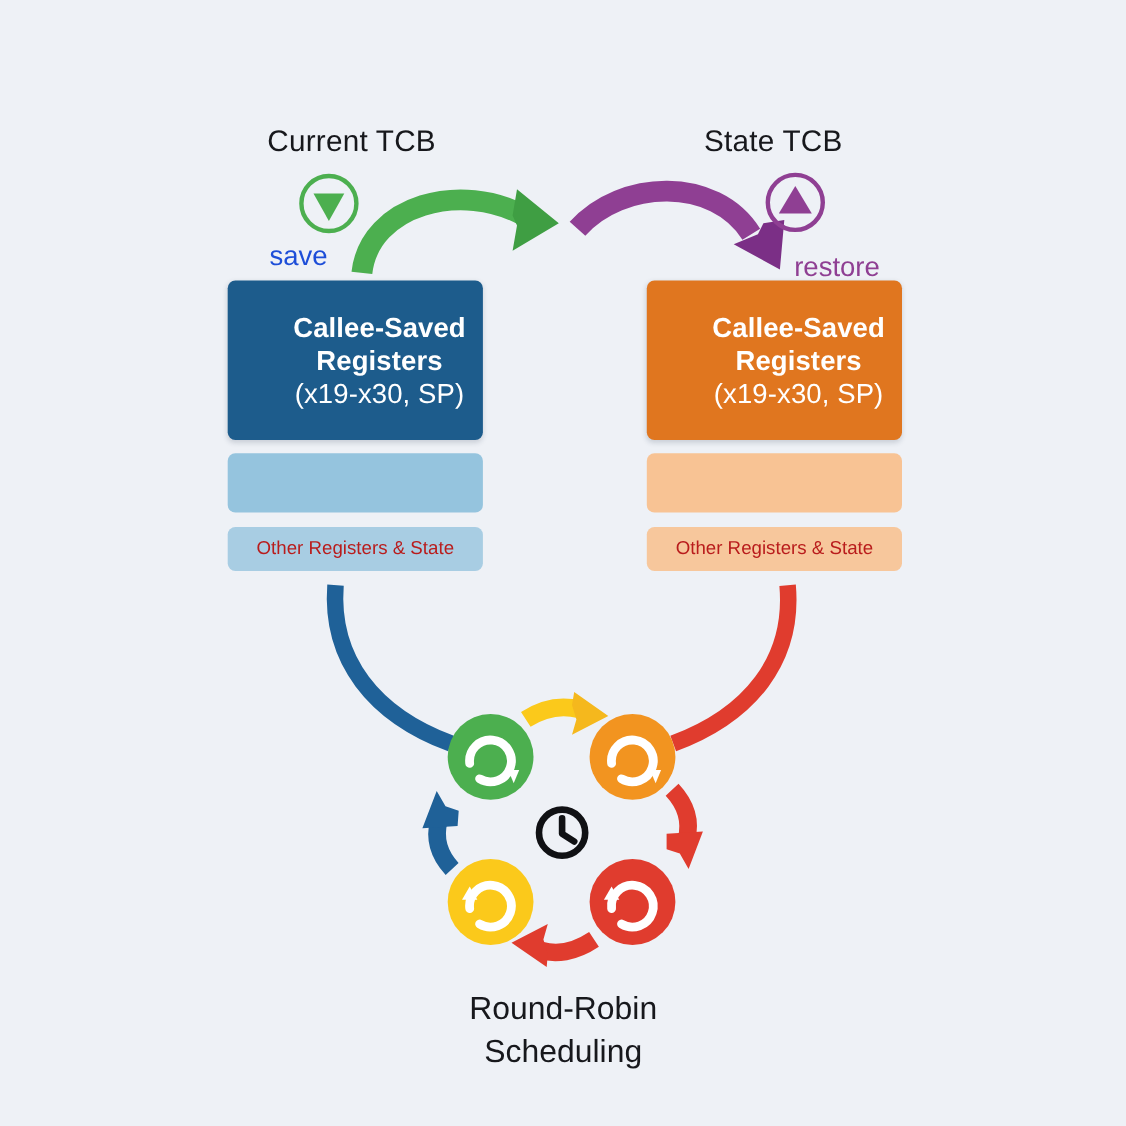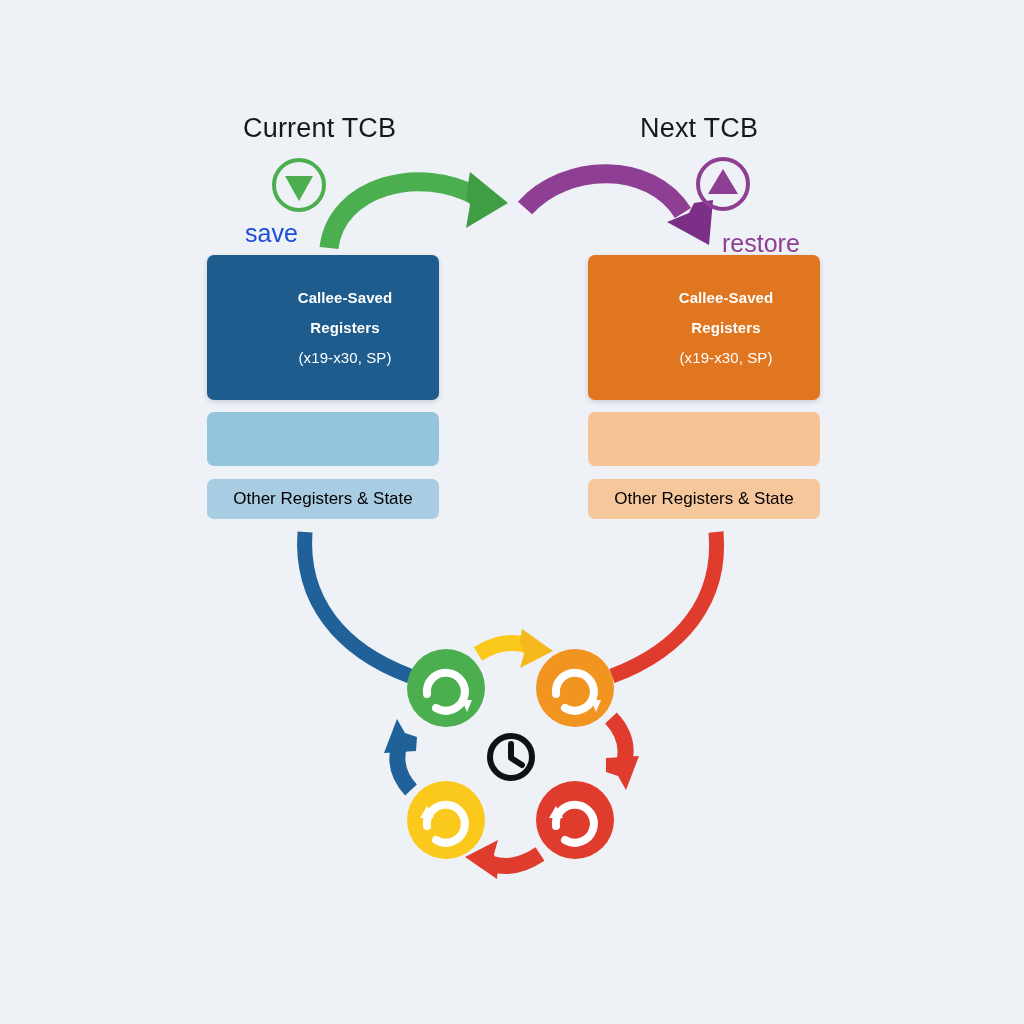--- a/index.html
+++ b/index.html
@@ -58,21 +58,21 @@
   .callee-box {
     height: 145px;
     border-radius: 7px;
     display: flex;
     align-items: center;
     justify-content: center;
     box-shadow: 0 2px 5px rgba(30,45,70,.17);
   }
   .callee-text {
     color: #ffffff;
-    font-size: 15px;
+    font-size: 25px;
     line-height: 30px;
     text-align: center;
     font-weight: bold;
     letter-spacing: .1px;
     margin-left: 44px;
   }
   .callee-text .sub { font-weight: normal; }
 
   .mid-bar {
     height: 54px;
@@ -80,21 +80,21 @@
     border-radius: 7px;
   }
   .state-bar {
     height: 40px;
     margin-top: 13px;
     border-radius: 7px;
     display: flex;
     align-items: center;
     justify-content: center;
     font-size: 17px;
-    color: #000000;
+    color: #b91c1c;
     text-align: center;
   }
 
   
   #box-callee-current { background: #1d5c8c; }
   #bar-mid-current    { background: #95c4de; }
   #bar-state-current  { background: #a8cde3; }
   
   #box-callee-next { background: #e0761f; }
   #bar-mid-next    { background: #f8c394; }
@@ -184,21 +184,21 @@
       <path d="M 420 818 L 434 818 L 427 806 Z" fill="#ffffff"></path>
     </g>
 
     <g>
       <circle cx="511" cy="757" r="21" fill="none" stroke="#101114" stroke-width="6"></circle>
       <path d="M 511 744 L 511 758 L 522 765" fill="none" stroke="#101114" stroke-width="6" stroke-linecap="round" stroke-linejoin="round"></path>
     </g>
   </svg>
 
   <div class="col-title" id="title-current">Current TCB</div>
-  <div class="col-title" id="title-next">Next TCB</div>
+  <div class="col-title" id="title-next">State TCB</div>
 
   <div class="op-label" id="label-save">save</div>
   <div class="op-label" id="label-restore">restore</div>
 
   <div class="tcb-stack" id="stack-current">
     <div class="callee-box" id="box-callee-current">
       <div class="callee-text">
         <div>Callee-Saved</div>
         <div>Registers</div>
         <div class="sub">(x19-x30, SP)</div>
@@ -217,14 +217,18 @@
         <div>Registers</div>
         <div class="sub">(x19-x30, SP)</div>
       </div>
     </div>
     <div class="mid-bar" id="bar-mid-next"></div>
     <div class="state-bar" id="bar-state-next">
       <span>Other Registers &amp; State</span>
     </div>
   </div>
 
+  <div id="rr-caption">
+    <div>Round-Robin</div>
+    <div>Scheduling</div>
+  </div>
 
 </div>
 
 </body></html>

